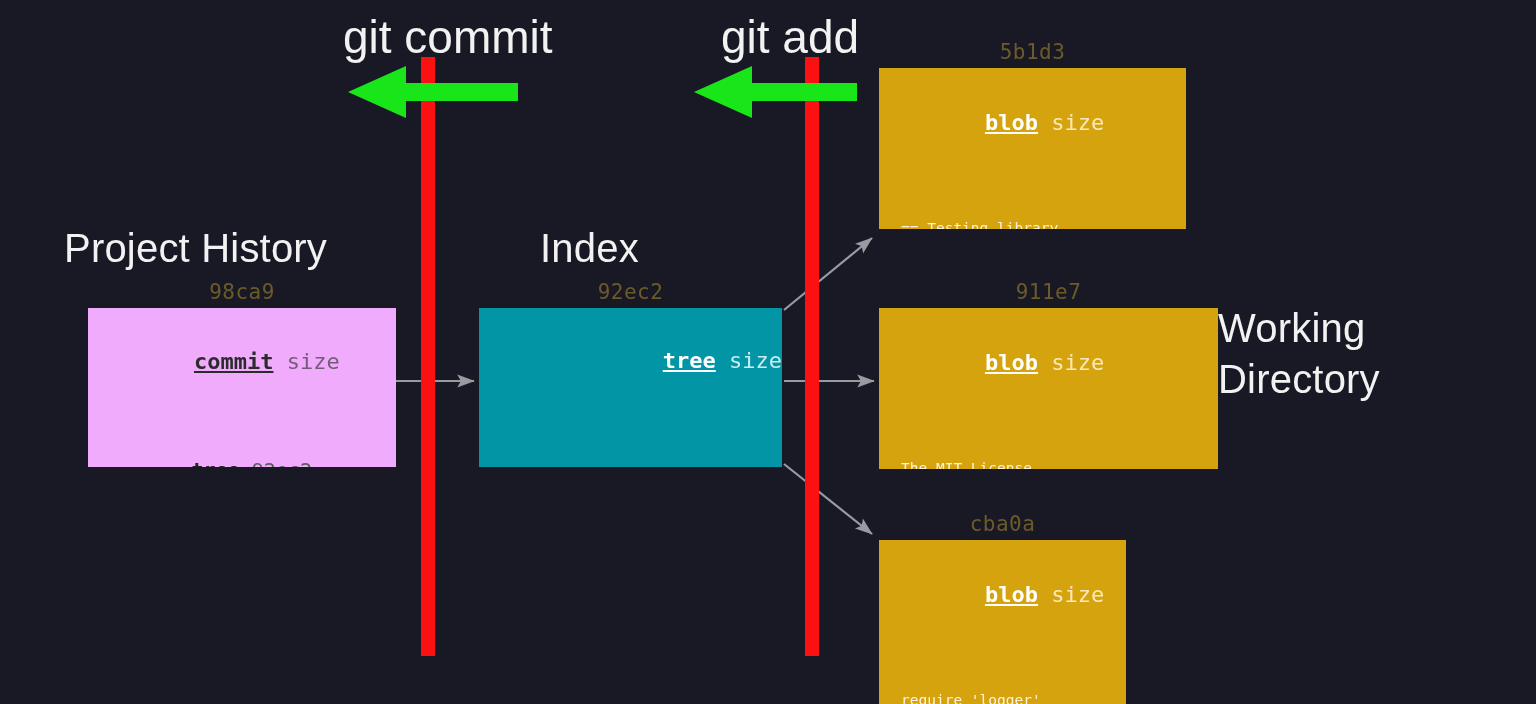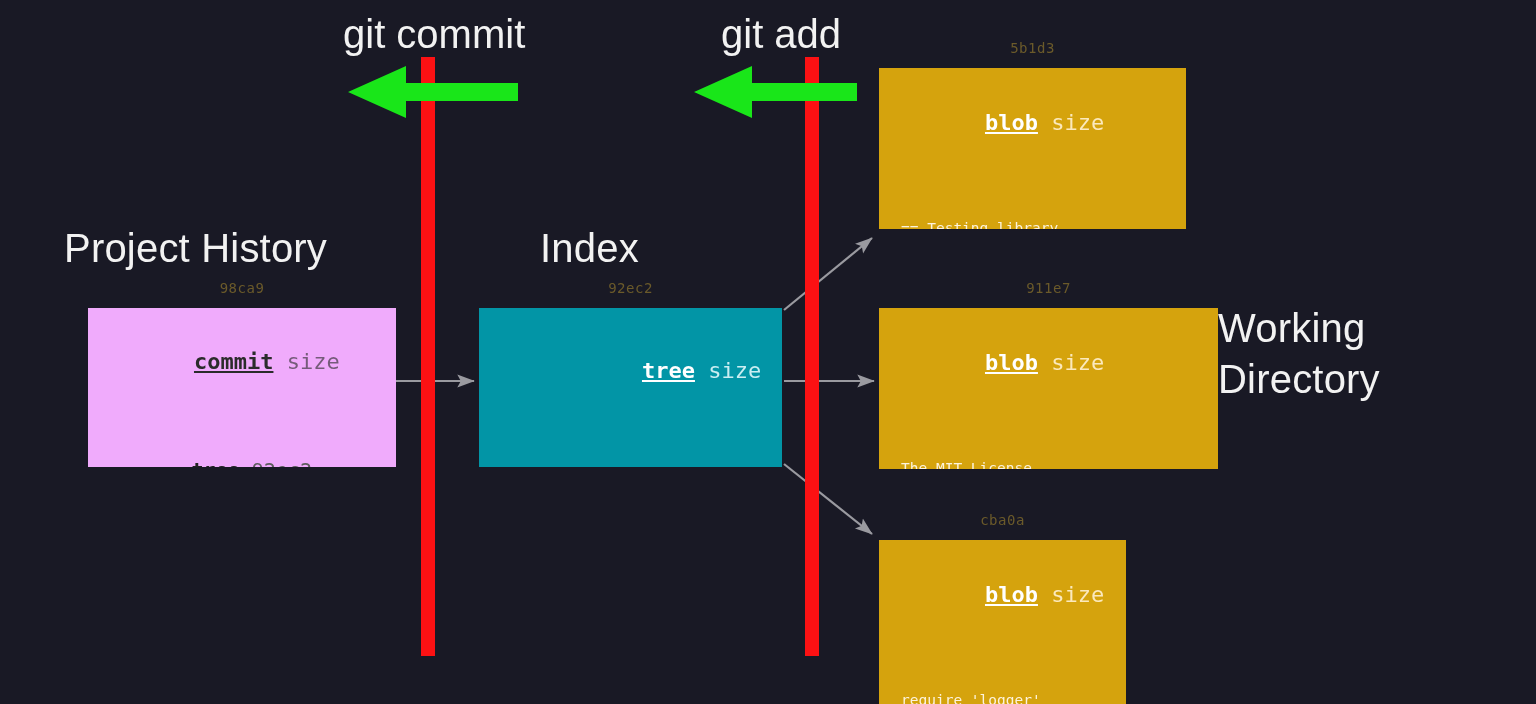--- a/index.html
+++ b/index.html
@@ -39,41 +39,41 @@
     background: #fc1113;
     top: 57px;
     height: 599px;
   }
   #divider-commit { left: 421px; }
   #divider-add    { left: 805px; }
   .cmd-label {
     position: absolute;
     color: #f2f2f2;
     font-family: "Liberation Sans", sans-serif;
-    font-size: 40px;
+    font-size: 46px;
     white-space: pre;
     line-height: 1;
   }
   .cmd-arrow { position: absolute; }
 
   #cmd-commit-label { left: 343px; top: 14px; }
   #cmd-add-label    { left: 721px; top: 14px; }
   #cmd-commit-arrow { left: 348px; top: 66px; }
   #cmd-add-arrow    { left: 694px; top: 66px; }
 
   
   .node { position: absolute; }
   .node-hash {
     position: absolute;
     top: -28px;
     left: 0;
     width: 100%;
     text-align: center;
     font-family: "DejaVu Sans Mono", monospace;
-    font-size: 14px;
+    font-size: 21px;
     color: #6b5a2a;
     letter-spacing: 0.5px;
     white-space: pre;
   }
   .node-body {
     position: relative;
     width: 100%;
     height: 100%;
     box-sizing: border-box;
     overflow: hidden;
@@ -103,21 +103,21 @@
     padding-right: 84px;
     text-align: right;
     white-space: pre;
   }
   .commit-fields .k { font-weight: bold; color: #222; }
   .commit-fields .v { color: #5c5c5c; font-weight: normal; }
 
   
   #node-tree { left: 479px; top: 308px; width: 303px; height: 159px; }
   #node-tree .node-body { background: #0295a6; }
-  #node-tree .node-header { color: #ffffff; padding-top: 30px; text-align: left; padding-left: 57px; }
+  #node-tree .node-header { color: #ffffff; padding-top: 20px; text-align: right; padding-left: 57px; }
   #node-tree .node-header .sz { color: #c9eef2; opacity: 1; }
   .tree-rows {
     margin-top: 5px;
     padding-left: 57px;
     font-family: "DejaVu Sans Mono", monospace;
     font-size: 20px;
     line-height: 1.5;
     white-space: pre;
     color: #ddf5f8;
   }

